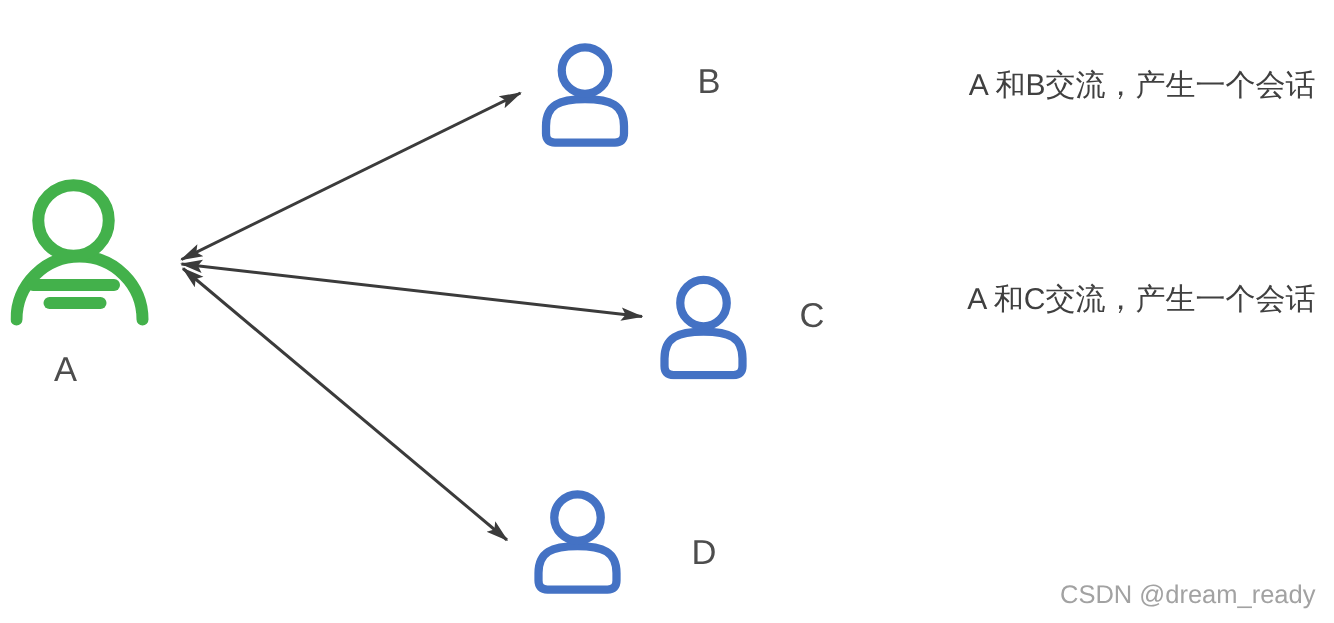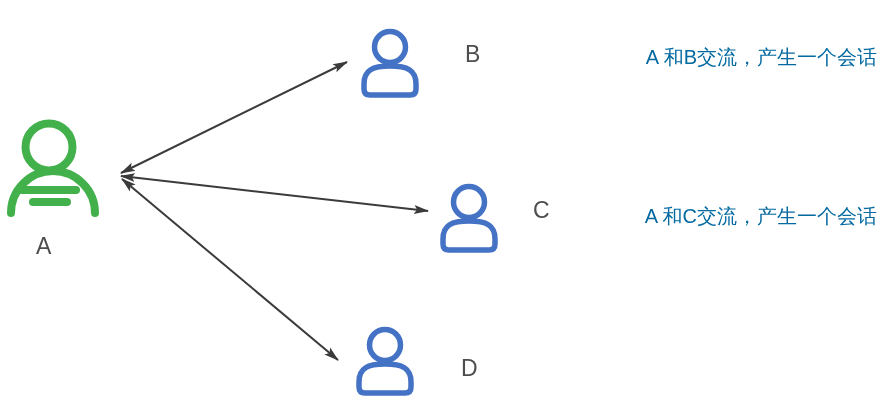--- a/index.html
+++ b/index.html
@@ -21,21 +21,21 @@
     position: absolute;
     font-size: 23px;
     color: #4d4d4d;
     line-height: 1;
     user-select: none;
   }
   .annotation {
     position: absolute;
     right: 12px;
     font-size: 20px;
-    color: #0369a1;
+    color: #404040;
     line-height: 1.25;
     white-space: nowrap;
     text-align: left;
   }
   .watermark {
     position: absolute;
     right: 12px;
     top: 387px;
     font-size: 17px;
     color: #a2a2a2;
@@ -78,16 +78,17 @@
   </svg>
   <div class="node-label" style="left:533px; top:199px;">C</div>
 
   <svg class="abs" style="left:352px; top:324px;" width="66" height="72" viewBox="0 0 66 72">
     <path d="M 7 58 C 7 44 16 40 33 40 C 50 40 59 44 59 58 L 59 63 C 59 67 57 69 53 69 L 13 69 C 9 69 7 67 7 63 Z" fill="none" stroke="#4472c4" stroke-width="5.5" stroke-linejoin="round"></path>
     <circle cx="33" cy="21" r="15.5" fill="#ffffff" stroke="#4472c4" stroke-width="5.5"></circle>
   </svg>
   <div class="node-label" style="left:461px; top:357px;">D</div>
 
   <div class="annotation" style="top:45px;">A 和B交流，产生一个会话</div>
-  <div class="annotation" style="top:204px;margin-left:44px;">A 和C交流，产生一个会话</div>
+  <div class="annotation" style="top:188px;margin-left:44px;">A 和C交流，产生一个会话</div>
 
+  <div class="watermark">CSDN @dream_ready</div>
 
 </div>
 
 </body></html>

